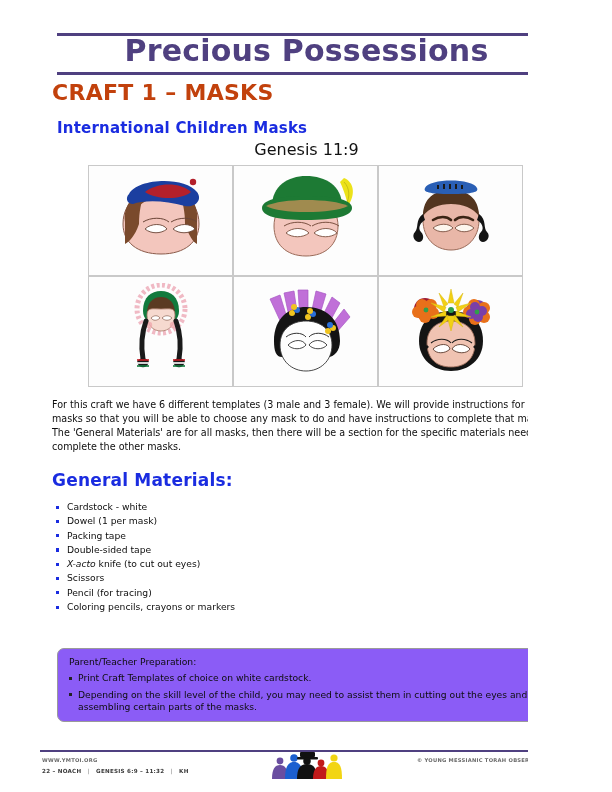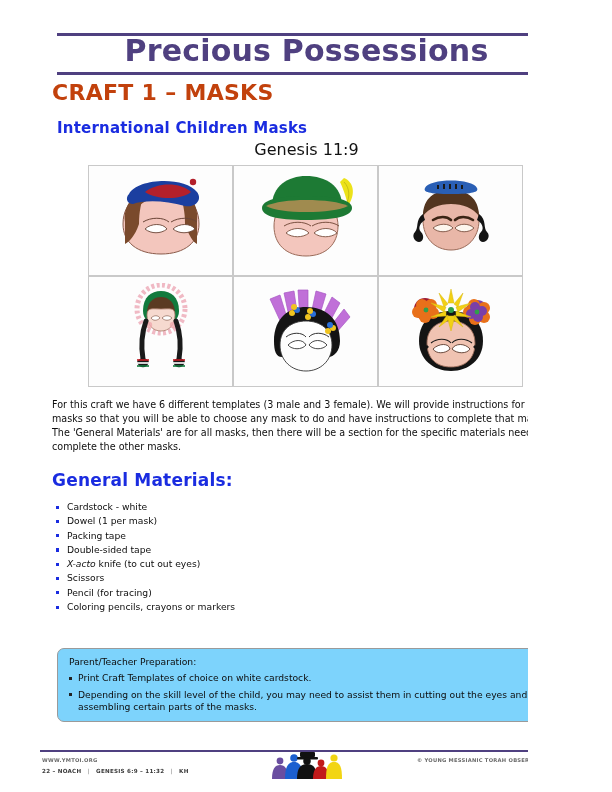--- a/index.html
+++ b/index.html
@@ -160,21 +160,21 @@
   
   .prep-box {
     position: absolute;
     left: 57px;
     top: 648px;
     width: 499px;
     height: 74px;
     box-sizing: border-box;
     border: 1px solid #9a9a9a;
     border-radius: 7px;
-    background: #7dd3fc;
+    background: #8b5cf6;
     padding: 7px 11px 0 11px;
   }
   .prep-title {
     font-family: "DejaVu Sans", sans-serif;
     font-size: 9.2px;
     color: #0d0d0d;
     margin-bottom: 5px;
   }
   .prep-list {
     list-style: none;

